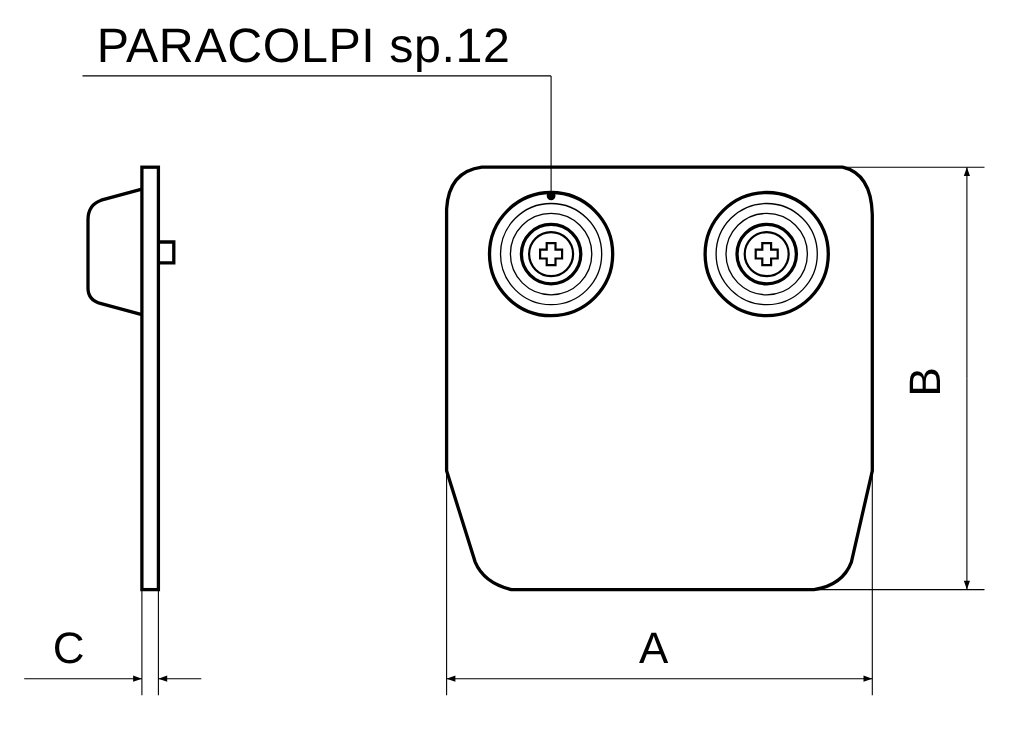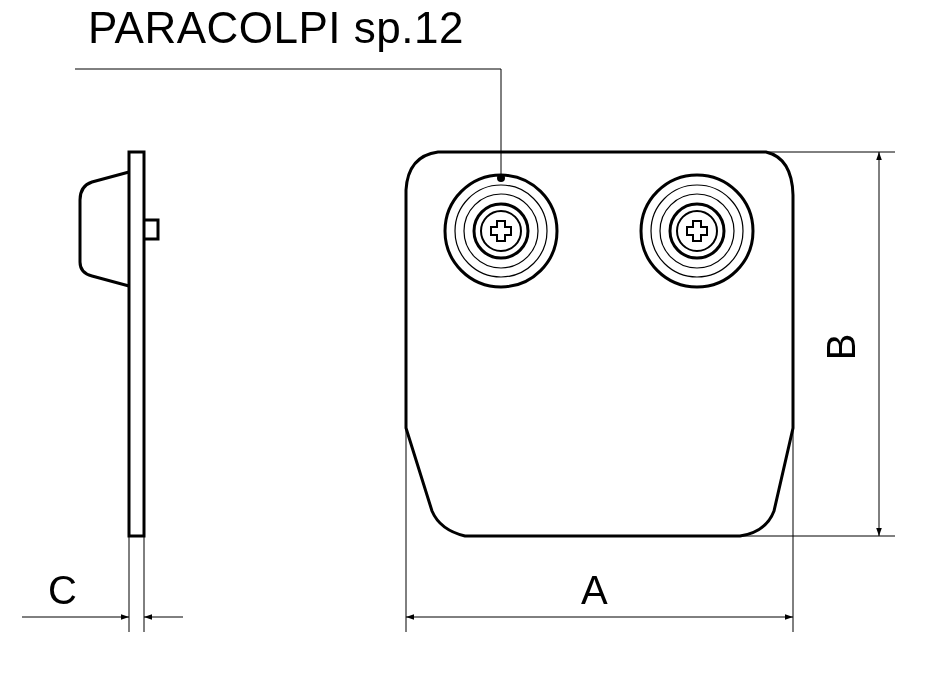--- a/index.html
+++ b/index.html
@@ -1,19 +1,19 @@
 <!DOCTYPE html>
 <html><head>
   <meta charset="utf-8">
   <style>
     html, body { margin: 0; padding: 0; background: #ffffff; }
     body { width: 933px; height: 674px; position: relative; overflow: hidden; }
     #drawing { position: absolute; left: 0; top: 0; width: 933px; height: 674px; }
     .lbl { position: absolute; font-family: "Liberation Sans", sans-serif; color: #000; line-height: 1; white-space: nowrap; }
-    #title { left: 88px; top: 6px; font-size: 44px; letter-spacing: 0.5px; }
+    #title { left: 88px; top: 20px; font-size: 44px; letter-spacing: 0.5px; }
     #lbl-a { left: 581px; top: 570px; font-size: 40px; }
     #lbl-c { left: 48px; top: 570px; font-size: 40px; }
     #lbl-b { left: 828px; top: 327px; font-size: 40px; transform: rotate(-90deg); transform-origin: center; }
   </style>
 </head>
 <body>
 
 <svg id="drawing" viewBox="0 0 933 674" xmlns="http://www.w3.org/2000/svg">
   <defs>
     <marker id="arrow" viewBox="0 0 10 10" refX="10" refY="5" markerWidth="22" markerHeight="8" markerUnits="userSpaceOnUse" orient="auto-start-reverse">

